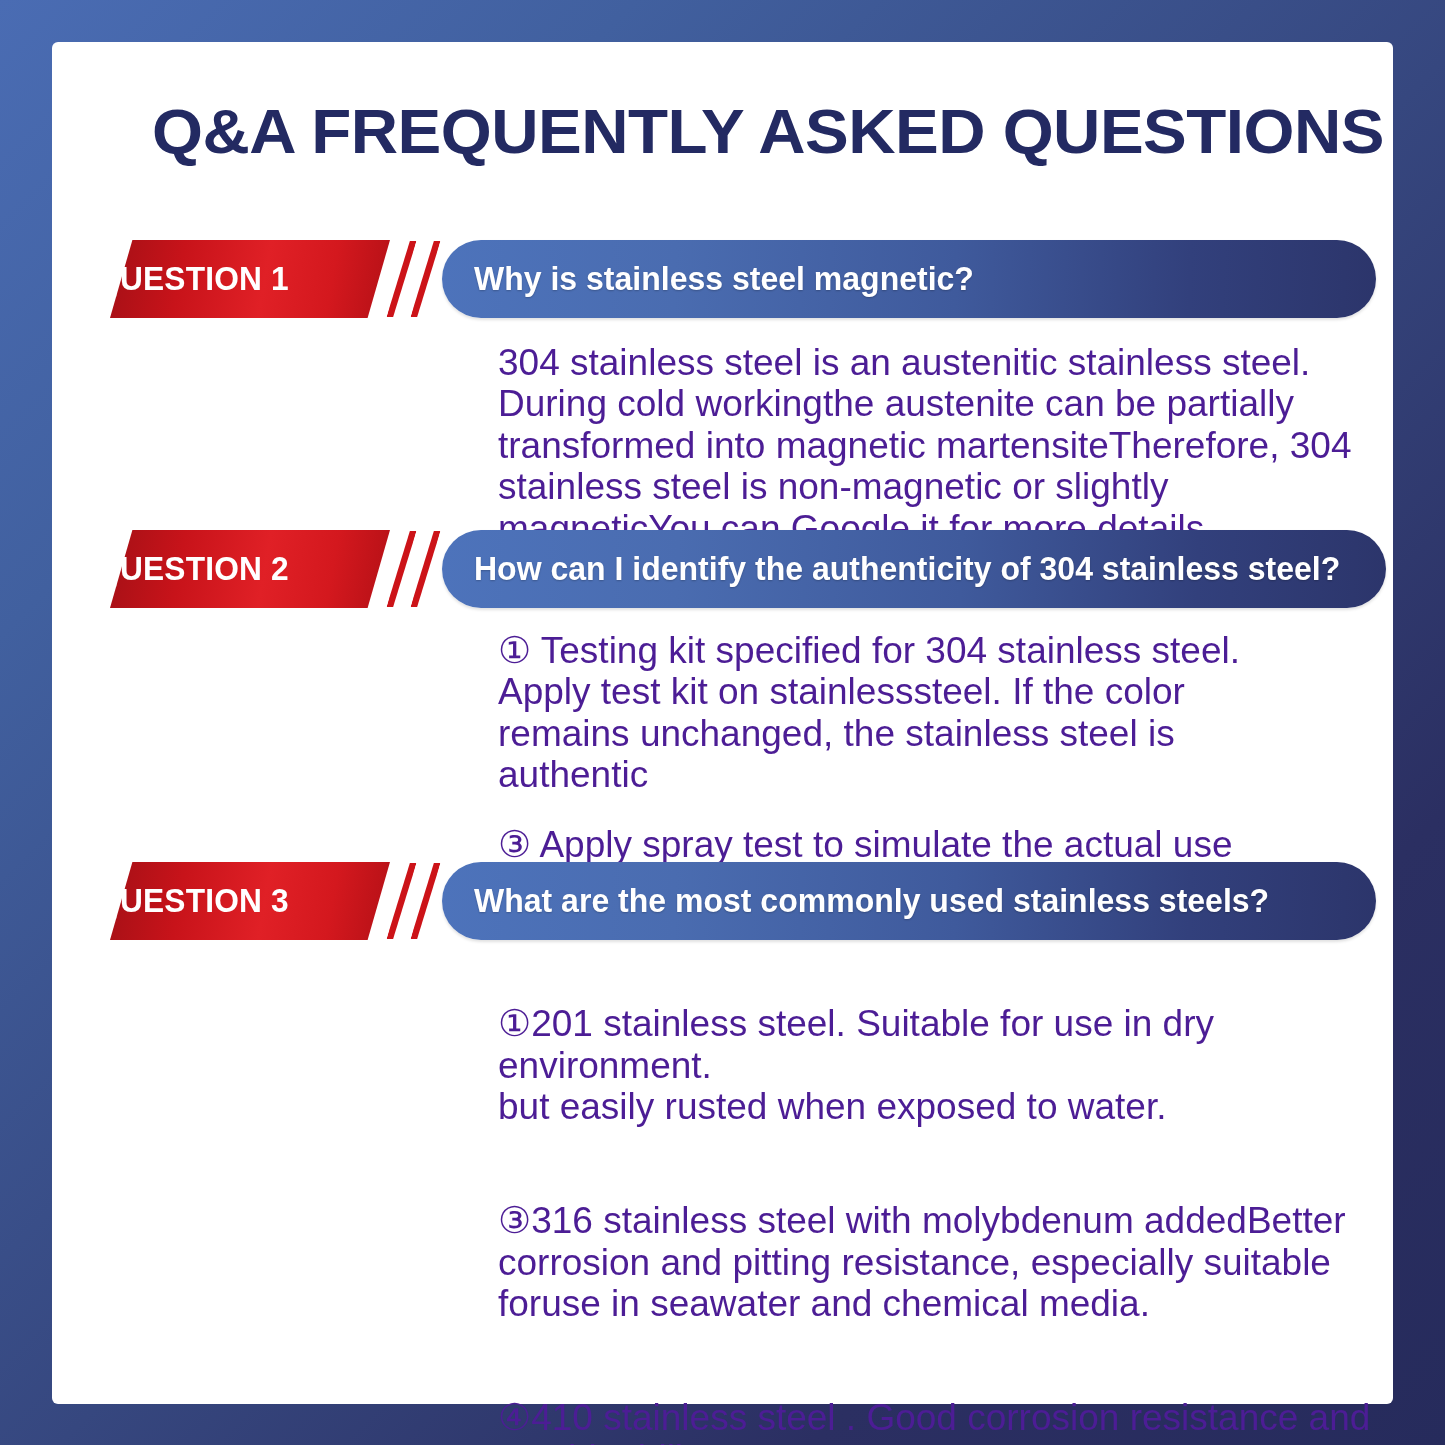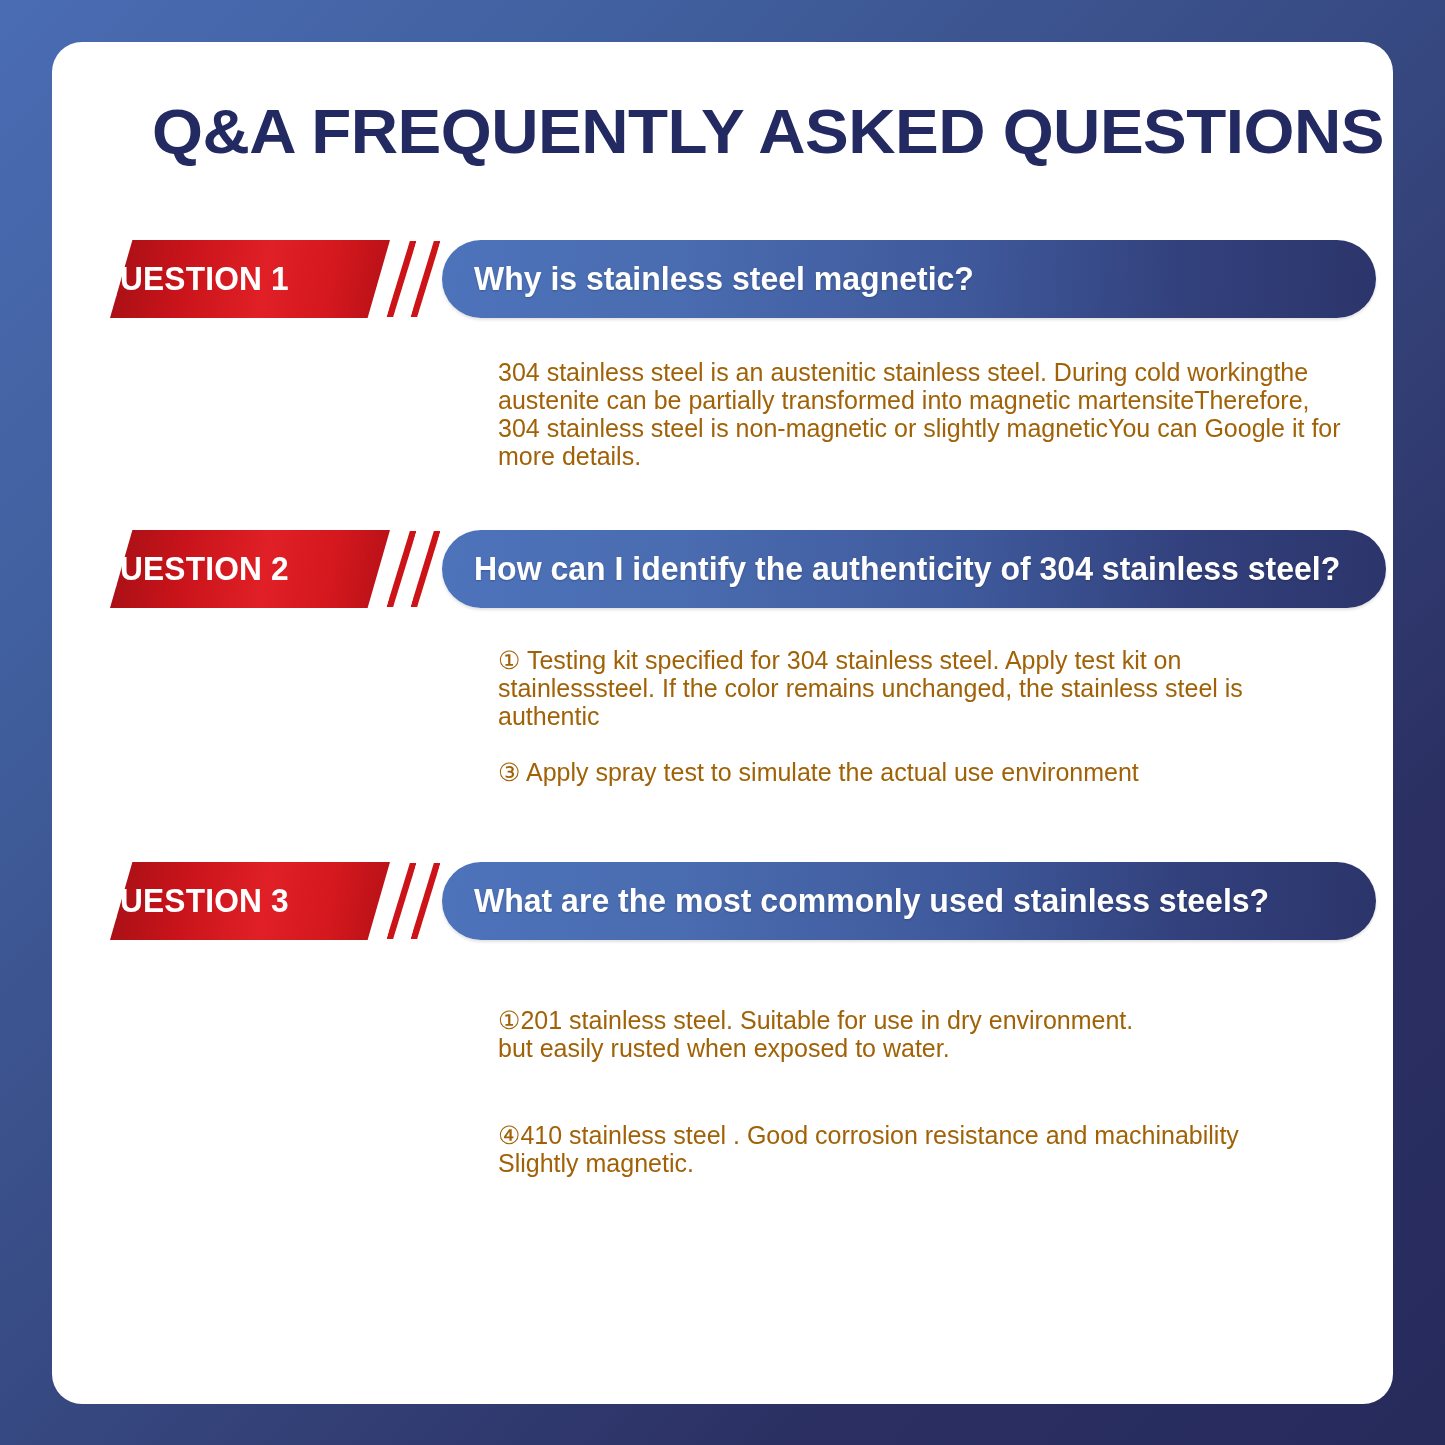--- a/index.html
+++ b/index.html
@@ -22,21 +22,21 @@
     overflow: hidden;
   }
 
   #card {
     position: absolute;
     left: 52px;
     top: 42px;
     width: 1341px;
     height: 1362px;
     background: #ffffff;
-    border-radius: 30px;
+    border-radius: 6px;
     box-sizing: border-box;
     overflow: visible;
   }
 
   
   #title {
     position: absolute;
     left: 100px;
     top: 58px;
     width: 1180px;
@@ -132,24 +132,23 @@
     text-shadow: 0 1px 2px rgba(0,0,0,0.22);
     transform: scaleX(0.97);
     transform-origin: left center;
   }
 
   
   .answer {
     position: absolute;
     left: 446px;
     font-family: "Liberation Sans", sans-serif;
-    font-size: 25px;
+    font-size: 37px;
     line-height: 1.12;
-    color: #a16207;
-    margin-top: 16px;
+    color: #4c1d95;
   }
   .answer p {
     margin: 0;
   }
   .answer p + p {
     margin-top: 31px;
   }
   .answer.tight p + p {
     margin-top: 28px;
   }
@@ -196,19 +195,20 @@
         <div class="badge"></div>
         <div class="badge-label">QUESTION 3</div>
         <div class="slash slash-a"></div>
         <div class="slash slash-b"></div>
         <div class="pill" style="width:934px;"></div>
         <div class="pill-label" style="left:422px;">What are the most commonly used stainless steels?</div>
       </div>
       <div class="answer" style="top:100px; width:880px; white-space:pre-line;">
         <p>①201 stainless steel. Suitable for use in dry environment.
 but easily rusted when exposed to water.</p>
+        <p style="white-space:normal;">③316 stainless steel with molybdenum addedBetter corrosion and pitting resistance, especially suitable foruse in seawater and chemical media.</p>
         <p>④410 stainless steel . Good corrosion resistance and machinability
 Slightly magnetic.</p>
       </div>
     </div>
 
   </div>
 </div>
 
 </body></html>

